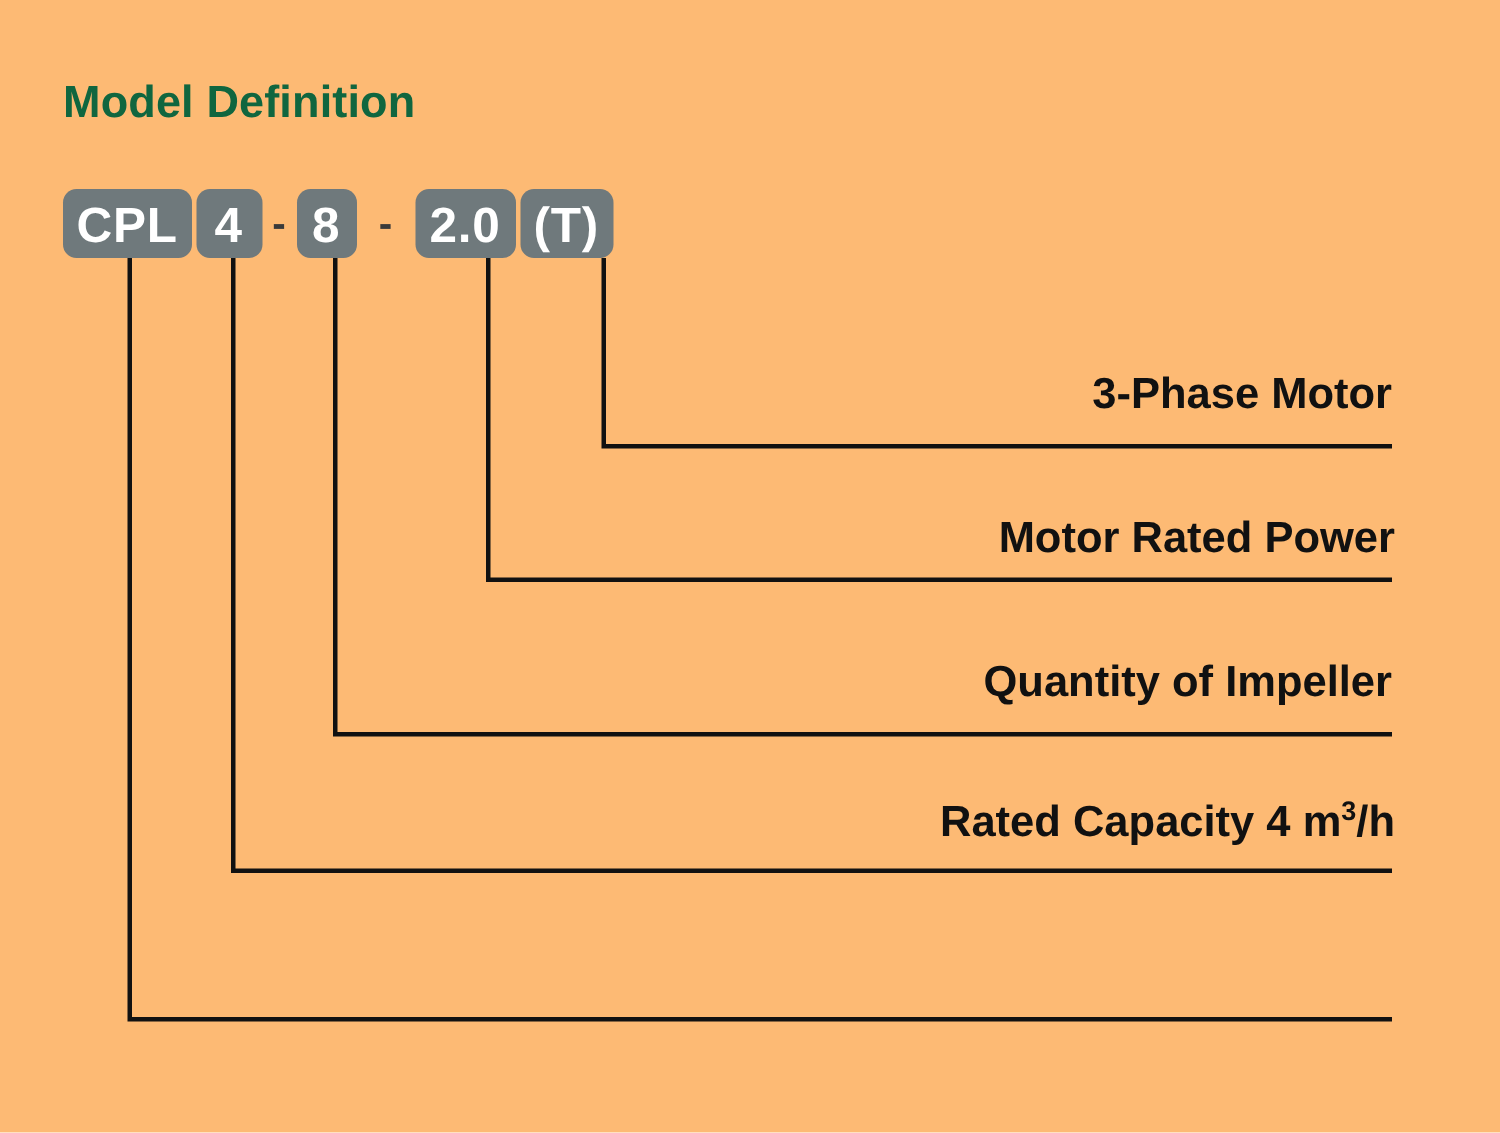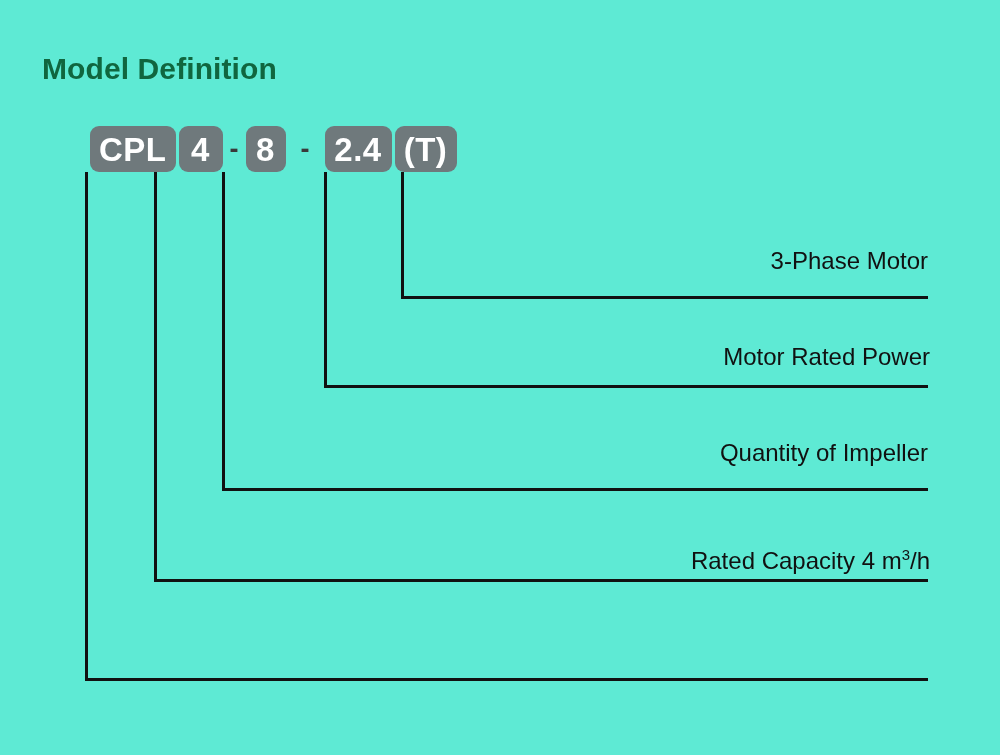--- a/index.html
+++ b/index.html
@@ -8,21 +8,21 @@
     background: #ffffff;
   }
   body {
     font-family: "Liberation Sans", sans-serif;
     -webkit-font-smoothing: antialiased;
   }
   #stage {
     position: relative;
     width: 1000px;
     height: 755px;
-    background: #5eead4;
+    background: #fdba74;
     overflow: hidden;
   }
 
   
   #title {
     position: absolute;
     left: 42px;
     top: 52px;
     font-size: 30px;
     font-weight: bold;
@@ -48,21 +48,21 @@
     display: flex;
     align-items: center;
     justify-content: center;
     font-size: 33px;
     font-weight: bold;
     line-height: 1;
     padding: 0 9px;
     box-sizing: border-box;
     letter-spacing: 0.5px;
   }
-  .code-box.seg-cpl { min-width: 82px; margin-left: 48px; }
+  .code-box.seg-cpl { min-width: 82px; }
   .code-box.seg-q   { min-width: 44px; }
   .code-box.seg-st  { min-width: 40px; }
   .code-box.seg-pw  { min-width: 67px; }
   .code-box.seg-ph  { min-width: 62px; }
 
   .code-sep {
     color: #3a3a3a;
     font-size: 27px;
     font-weight: bold;
     line-height: 1;
@@ -80,55 +80,55 @@
     left: 0;
     top: 0;
     width: 1000px;
     height: 755px;
   }
 
   
   .label {
     position: absolute;
     color: #111111;
-    font-size: 24px;
+    font-size: 29px;
     line-height: 1.22;
     white-space: nowrap;
-    font-weight: normal;
+    font-weight: bold;
   }
   .label .sup {
     font-size: 0.62em;
     vertical-align: super;
     line-height: 0;
   }
   .label .line2 { display: block; }
 
   #label-phase    { right: 72px; top: 246px; }
   #label-power    { right: 70px; top: 342px; }
   #label-impeller { right: 72px; top: 438px; }
-  #label-capacity { right: 70px; top: 546px; }
+  #label-capacity { right: 70px; top: 531px; }
   #label-pump     { right: 70px; top: 594px; }
 </style>
 </head>
 <body>
 
 <div id="stage">
 
   <div id="title">Model Definition</div>
 
   <div id="code-row">
     <div class="code-box seg-cpl">CPL</div>
     <div class="code-gap-sm"></div>
     <div class="code-box seg-q">4</div>
     <div class="code-sep">-</div>
     <div class="code-box seg-st">8</div>
     <div class="code-gap-md"></div>
     <div class="code-sep">-</div>
     <div class="code-gap-md"></div>
-    <div class="code-box seg-pw">2.4</div>
+    <div class="code-box seg-pw">2.0</div>
     <div class="code-gap-sm"></div>
     <div class="code-box seg-ph">(T)</div>
   </div>
 
   <svg id="leaders" viewBox="0 0 1000 755">
     <g fill="none" stroke="#111111" stroke-width="3" stroke-linecap="butt" stroke-linejoin="miter">
       <path d="M 402.5 172 L 402.5 297.5 L 928 297.5"></path>
       <path d="M 325.5 172 L 325.5 386.5 L 928 386.5"></path>
       <path d="M 223.5 172 L 223.5 489.5 L 928 489.5"></path>
       <path d="M 155.5 172 L 155.5 580.5 L 928 580.5"></path>

